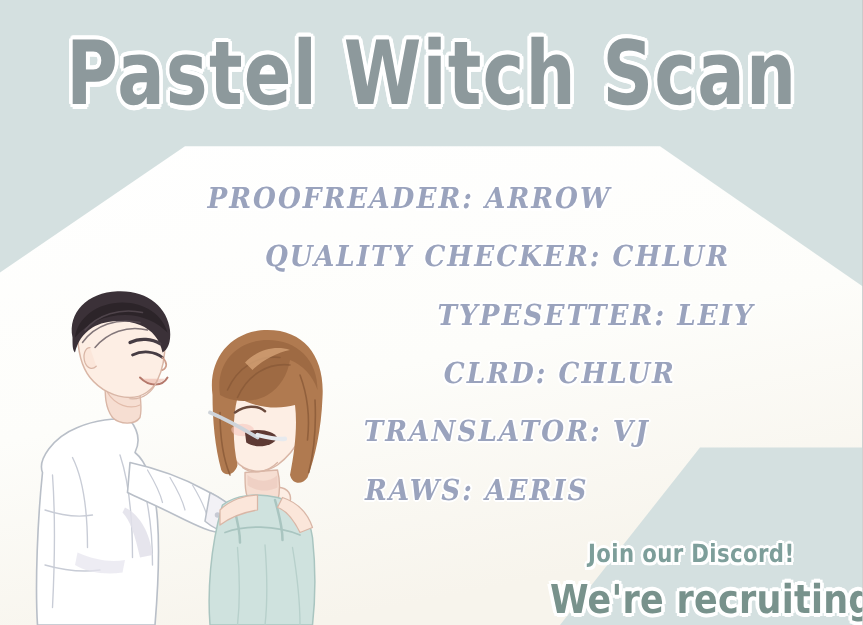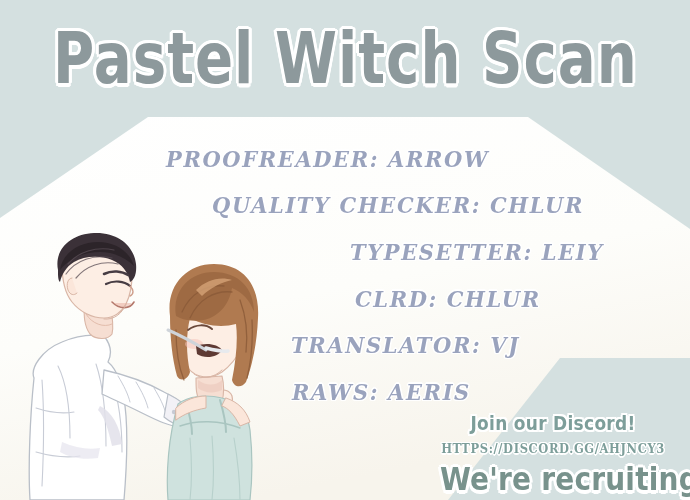--- a/index.html
+++ b/index.html
@@ -336,17 +336,16 @@
     <div class="credit-line l0">PROOFREADER: ARROW</div>
     <div class="credit-line l1">QUALITY CHECKER: CHLUR</div>
     <div class="credit-line l2">TYPESETTER: LEIY</div>
     <div class="credit-line l3">CLRD: CHLUR</div>
     <div class="credit-line l4">TRANSLATOR: VJ</div>
     <div class="credit-line l5">RAWS: AERIS</div>
   </div>
 
   <div id="discord-block">
     <div id="discord-join">Join our Discord!</div>
-    <div id="discord-url">HTTPS://DISCORD.GG/AHJNCY3</div>
     <div id="discord-recruiting">We're recruiting!</div>
   </div>
 
 </div>
 
 </body></html>

